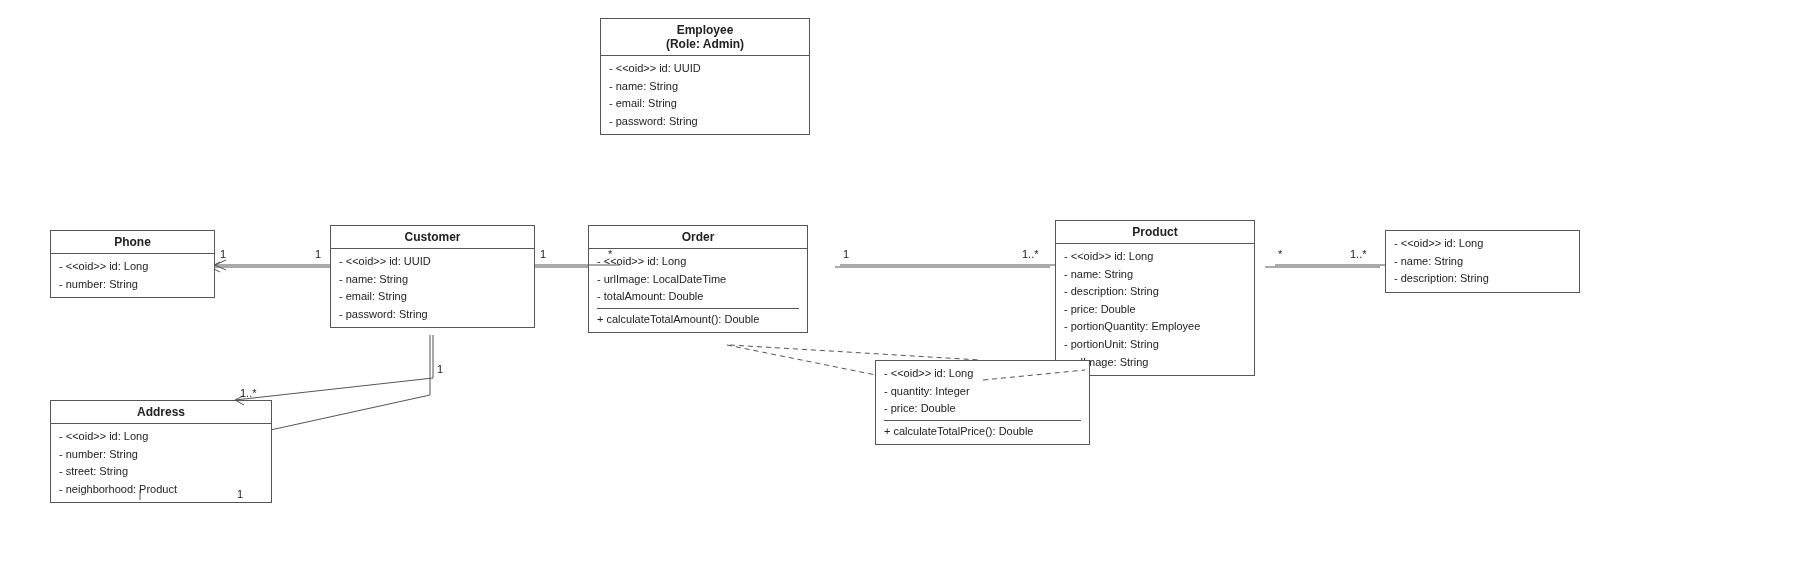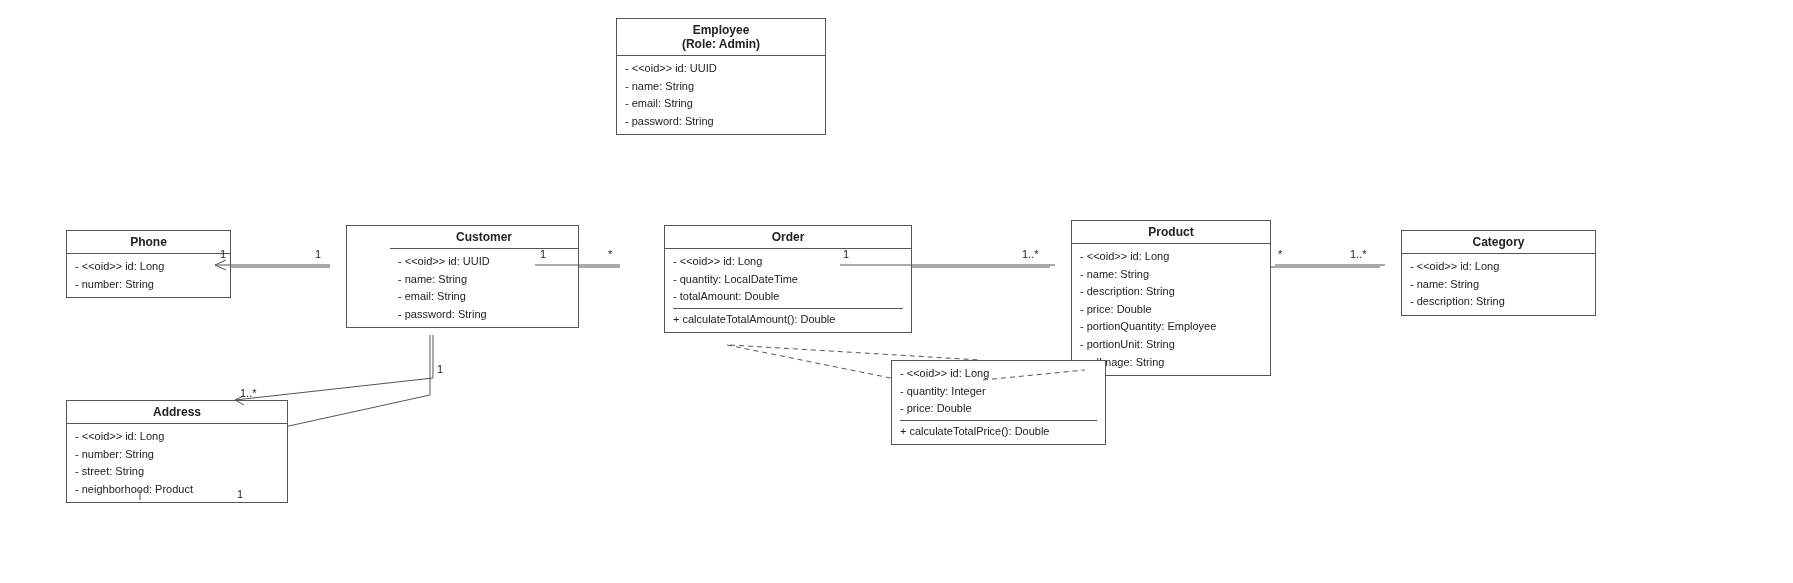--- a/index.html
+++ b/index.html
@@ -16,21 +16,20 @@
     .diagram-container {
       position: relative;
       width: 1793px;
       height: 583px;
       background: #fff;
     }
     .uml-box {
       position: absolute;
       border: 1px solid #555;
       background: #fff;
-      margin-left: 16px;
     }
     .uml-header {
       background: #fff;
       border-bottom: 1px solid #555;
       text-align: center;
       font-weight: bold;
       padding: 4px 8px;
       font-size: 12px;
     }
     .uml-body {
@@ -97,21 +96,21 @@
   <div class="uml-box" style="left:50px; top:230px; width:165px;">
     <div class="uml-header">
       <span>Phone</span>
     </div>
     <div class="uml-body">
       <div>- &lt;&lt;oid&gt;&gt; id: Long</div>
       <div>- number: String</div>
     </div>
   </div>
 
-  <div class="uml-box" style="left:330px; top:225px; width:233px;padding-left:43px;">
+  <div class="uml-box" style="left:330px; top:225px; width:205px;">
     <div class="uml-header">
       <span>Customer</span>
     </div>
     <div class="uml-body">
       <div>- &lt;&lt;oid&gt;&gt; id: UUID</div>
       <div>- name: String</div>
       <div>- email: String</div>
       <div>- password: String</div>
     </div>
   </div>
@@ -121,27 +120,27 @@
       <span>Address</span>
     </div>
     <div class="uml-body">
       <div>- &lt;&lt;oid&gt;&gt; id: Long</div>
       <div>- number: String</div>
       <div>- street: String</div>
       <div>- neighborhood: Product</div>
     </div>
   </div>
 
-  <div class="uml-box" style="left:648px; top:225px; width:248px;">
+  <div class="uml-box" style="left:588px; top:225px; width:220px;">
     <div class="uml-header">
       <span>Order</span>
     </div>
     <div class="uml-body">
       <div>- &lt;&lt;oid&gt;&gt; id: Long</div>
-      <div>- quantity: LocalDateTime</div>
+      <div>- urlImage: LocalDateTime</div>
       <div>- totalAmount: Double</div>
       <div class="uml-divider"></div>
       <div>+ calculateTotalAmount(): Double</div>
     </div>
   </div>
 
   <div class="uml-box" style="left:1055px; top:220px; width:200px;">
     <div class="uml-header">
       <span>Product</span>
     </div>
@@ -150,23 +149,20 @@
       <div>- name: String</div>
       <div>- description: String</div>
       <div>- price: Double</div>
       <div>- portionQuantity: Employee</div>
       <div>- portionUnit: String</div>
       <div>- urlImage: String</div>
     </div>
   </div>
 
   <div class="uml-box" style="left:1385px; top:230px; width:195px;">
-    <div class="uml-header">
-      <span>Category</span>
-    </div>
     <div class="uml-body">
       <div>- &lt;&lt;oid&gt;&gt; id: Long</div>
       <div>- name: String</div>
       <div>- description: String</div>
     </div>
   </div>
 
   <div class="uml-box" style="left:875px; top:360px; width:215px;">
     <div class="uml-body">
       <div>- &lt;&lt;oid&gt;&gt; id: Long</div>

